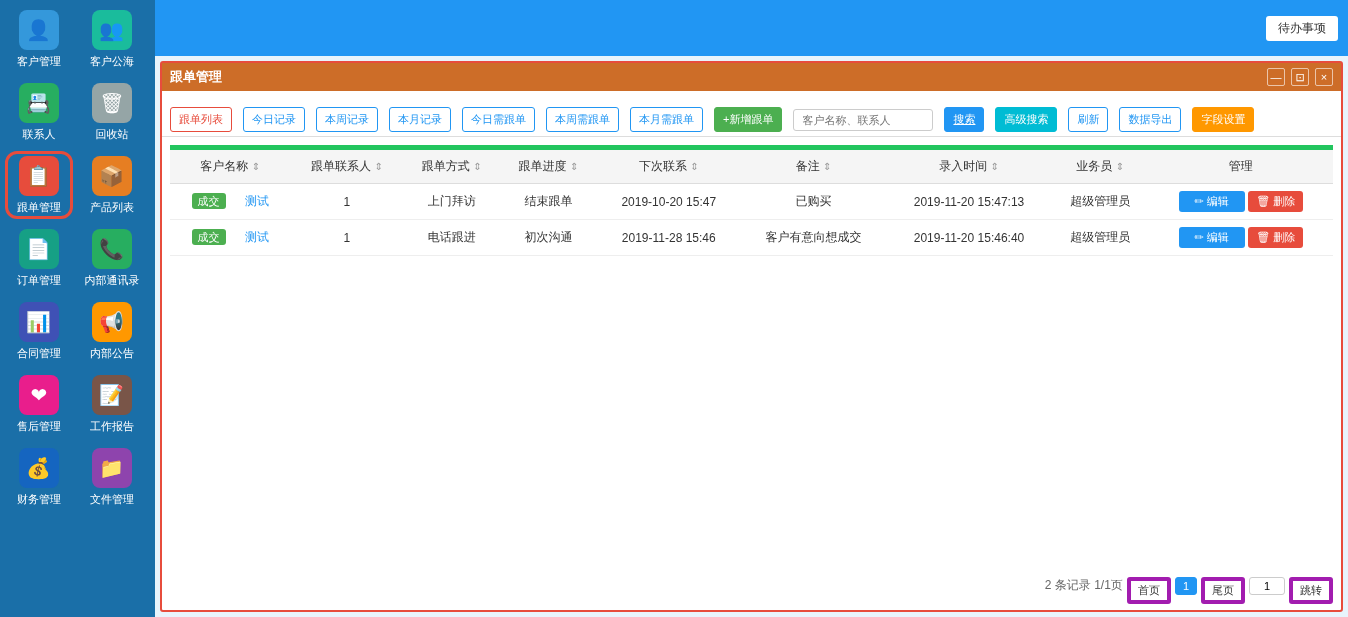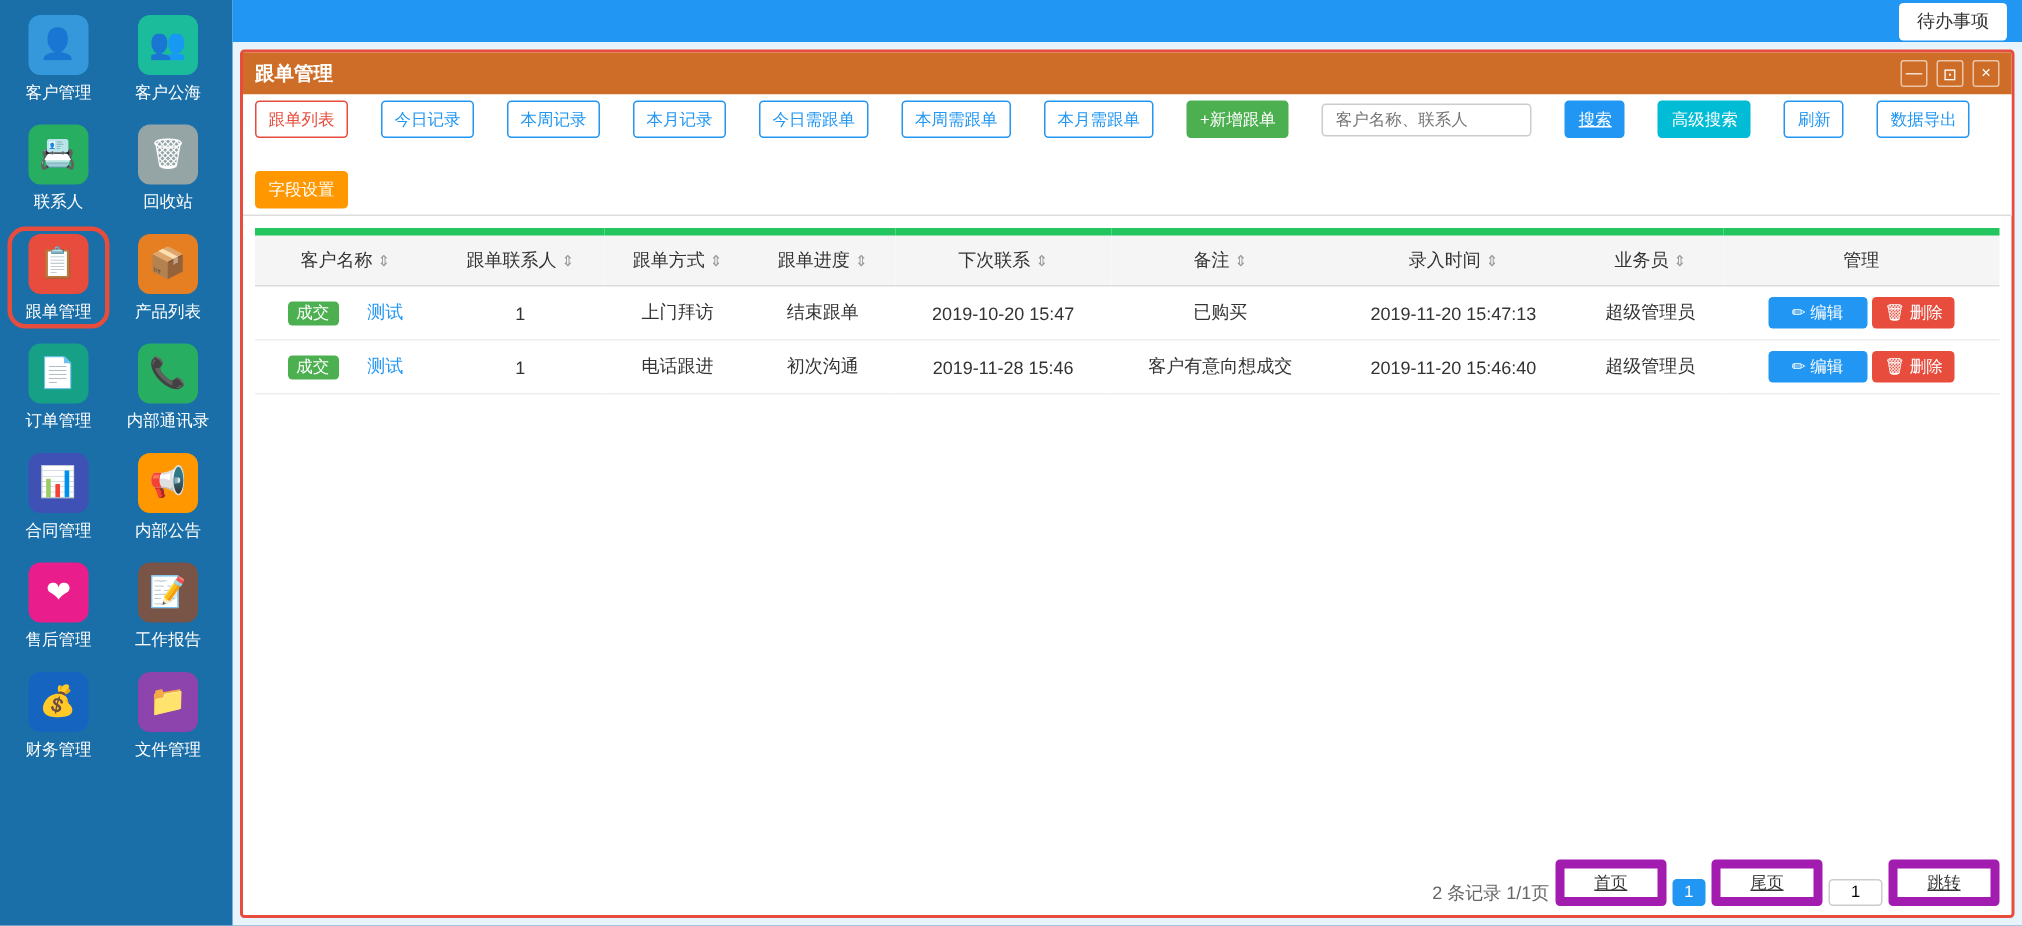--- a/index.html
+++ b/index.html
@@ -61,21 +61,21 @@
     .main-content {
       flex: 1;
       display: flex;
       flex-direction: column;
       background: #e8f4fc;
     }
 
     
     .top-bar {
       background: #2196f3;
-      height: 28px;
+      height: 56px;
       display: flex;
       align-items: center;
       justify-content: flex-end;
       padding-right: 10px;
     }
     .pending-tasks-btn {
       background: white;
       color: #333;
       border: none;
       padding: 4px 12px;
@@ -122,23 +122,24 @@
       font-size: 11px;
       border-radius: 2px;
     }
 
     
     .toolbar {
       background: white;
       padding: 4px 8px;
       display: flex;
       align-items: center;
-      gap: 22px;
+      gap: 11px;
       flex-wrap: wrap;
       border-bottom: 1px solid #ddd;
+      margin-top: 12px;
     }
     .btn-toolbar {
       display: inline-flex;
       align-items: center;
       gap: 3px;
       padding: 4px 8px;
       border: 1px solid;
       border-radius: 3px;
       cursor: pointer;
       font-size: 11px;
@@ -201,33 +202,32 @@
     .btn-edit { background: #2196f3; color: white; border: none; padding: 3px 16px; border-radius: 3px; cursor: pointer; font-size: 11px; margin-right: 0; }
     .btn-delete { background: #e74c3c; color: white; border: none; padding: 3px 8px; border-radius: 3px; cursor: pointer; font-size: 11px; }
 
     
     .pagination {
       padding: 6px 8px;
       text-align: right;
       color: #666;
       font-size: 12px;
       display: flex;
-      align-items: flex-end;
+      align-items: flex-start;
       justify-content: flex-end;
       gap: 4px;
     }
     .page-btn {
       background: white;
-      border: 6px solid #a21caf;
+      border: 4px solid #a21caf;
       color: #333;
-      padding: 2px 20px;
+      padding: 2px 7px;
       border-radius: 3px;
       cursor: pointer;
       font-size: 11px;
-      text-decoration: underline;
     }
     .page-current {
       background: #2196f3;
       color: white;
       border: 1px solid #2196f3;
       padding: 2px 7px;
       border-radius: 3px;
       font-size: 11px;
     }
     .page-input {

